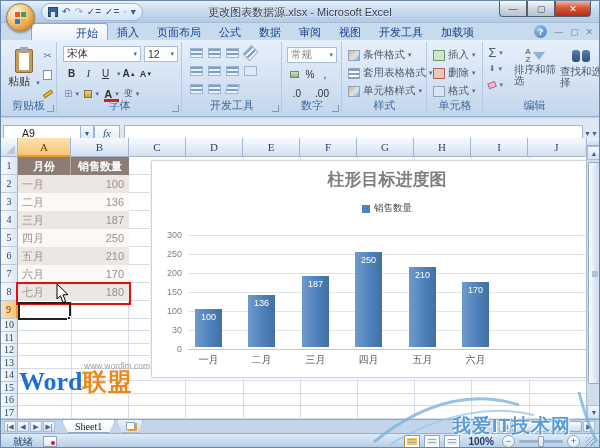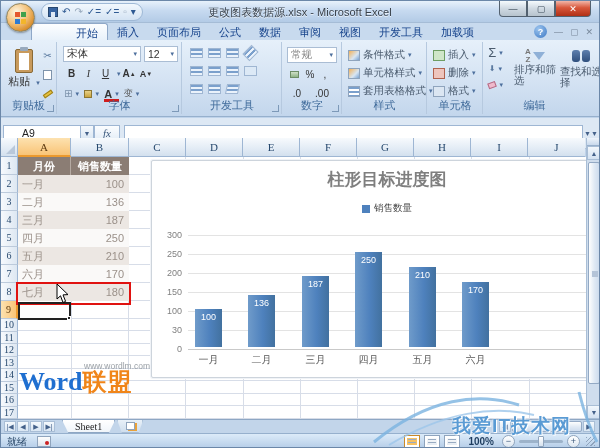--- a/index.html
+++ b/index.html
@@ -180,21 +180,21 @@
   .instab i { width:9px; height:8px; background:#fff; border:1px solid #8fa4bd; box-shadow:2px 1px 0 #e9a23b; }
   .hscroll { margin-left:auto; display:flex; align-items:center; gap:1px; padding-right:4px; }
   .hs-btn { width:12px; height:11px; font-size:7px; color:#44618a; background:linear-gradient(#f4f9fd,#d9e6f3);
     border:1px solid #a9bed6; display:flex; align-items:center; justify-content:center; }
   .hs-thumb { width:70px; height:11px; border:1px solid #93a9c4; border-radius:2px;
     background:linear-gradient(#fdfefe,#dfe9f4 55%,#cddcee); }
 
   
   .statusbar { position:absolute; left:0; top:432px; width:100%; height:16px;
     background:linear-gradient(#dcebf9,#c3d8ee 60%,#b3cbe6); border-top:1px solid #96b0cd; display:flex; align-items:center; }
-  .st-ready { font-size:10px; color:#1d3c5e; margin-left:6px; }
+  .st-ready { font-size:10px; color:#1d3c5e; margin-left:12px; }
   .st-macro { width:14px; height:11px; margin-left:10px; background:linear-gradient(#fdfdfd,#dfe7ef); border:1px solid #8fa4bd; position:relative; }
   .st-macro::after { content:""; position:absolute; right:1px; bottom:1px; width:4px; height:4px; border-radius:50%; background:#c22; }
   .st-right { margin-left:auto; display:flex; align-items:center; gap:4px; margin-right:4px; }
   .viewbtn { width:16px; height:13px; border:1px solid #8fa4bd; background:linear-gradient(#fdfdfd,#dfe7ef);
     box-shadow:inset 0 0 0 2px #fff; position:relative; }
   .viewbtn.on { background:#f6c163; border-color:#c98a2a; }
   .viewbtn::after { content:""; position:absolute; inset:3px; background:
     repeating-linear-gradient(to bottom,#98abc2 0 1px,transparent 1px 3px); }
   .zoomtext { font-size:10px; color:#1d3c5e; font-weight:bold; margin:0 4px; }
   .zbtn { width:13px; height:13px; border-radius:50%; border:1px solid #8fa4bd; background:linear-gradient(#fff,#dce6f0);
@@ -365,27 +365,27 @@
     </div>
 
     <div class="rgroup" style="left:342px;width:84px;">
       <div style="position:absolute;left:3px;top:4px;">
         <div class="tbl-row-btn">
           <i class="sicon"></i>
           <span>条件格式</span>
             <span class="dd">▾</span>
         </div>
         <div class="tbl-row-btn">
+          <i class="sicon" style="background:repeating-linear-gradient(to bottom,#7ba0cc 0 2px,#fff 2px 4px);"></i>
+          <span>套用表格格式</span>
+            <span class="dd">▾</span>
+        </div>
+        <div class="tbl-row-btn">
           <i class="sicon" style="background:linear-gradient(45deg,#e7b752a,#7ba0cc);"></i>
           <span>单元格样式</span>
-            <span class="dd">▾</span>
-        </div>
-        <div class="tbl-row-btn">
-          <i class="sicon" style="background:repeating-linear-gradient(to bottom,#7ba0cc 0 2px,#fff 2px 4px);"></i>
-          <span>套用表格格式</span>
             <span class="dd">▾</span>
         </div>
       </div>
       <div class="glabel">样式</div>
     </div>
 
     <div class="rgroup" style="left:427px;width:55px;">
       <div style="position:absolute;left:3px;top:4px;">
         <div class="tbl-row-btn">
           <i class="sicon" style="background:#cfe6c8;border-color:#6e9d63;"></i>

